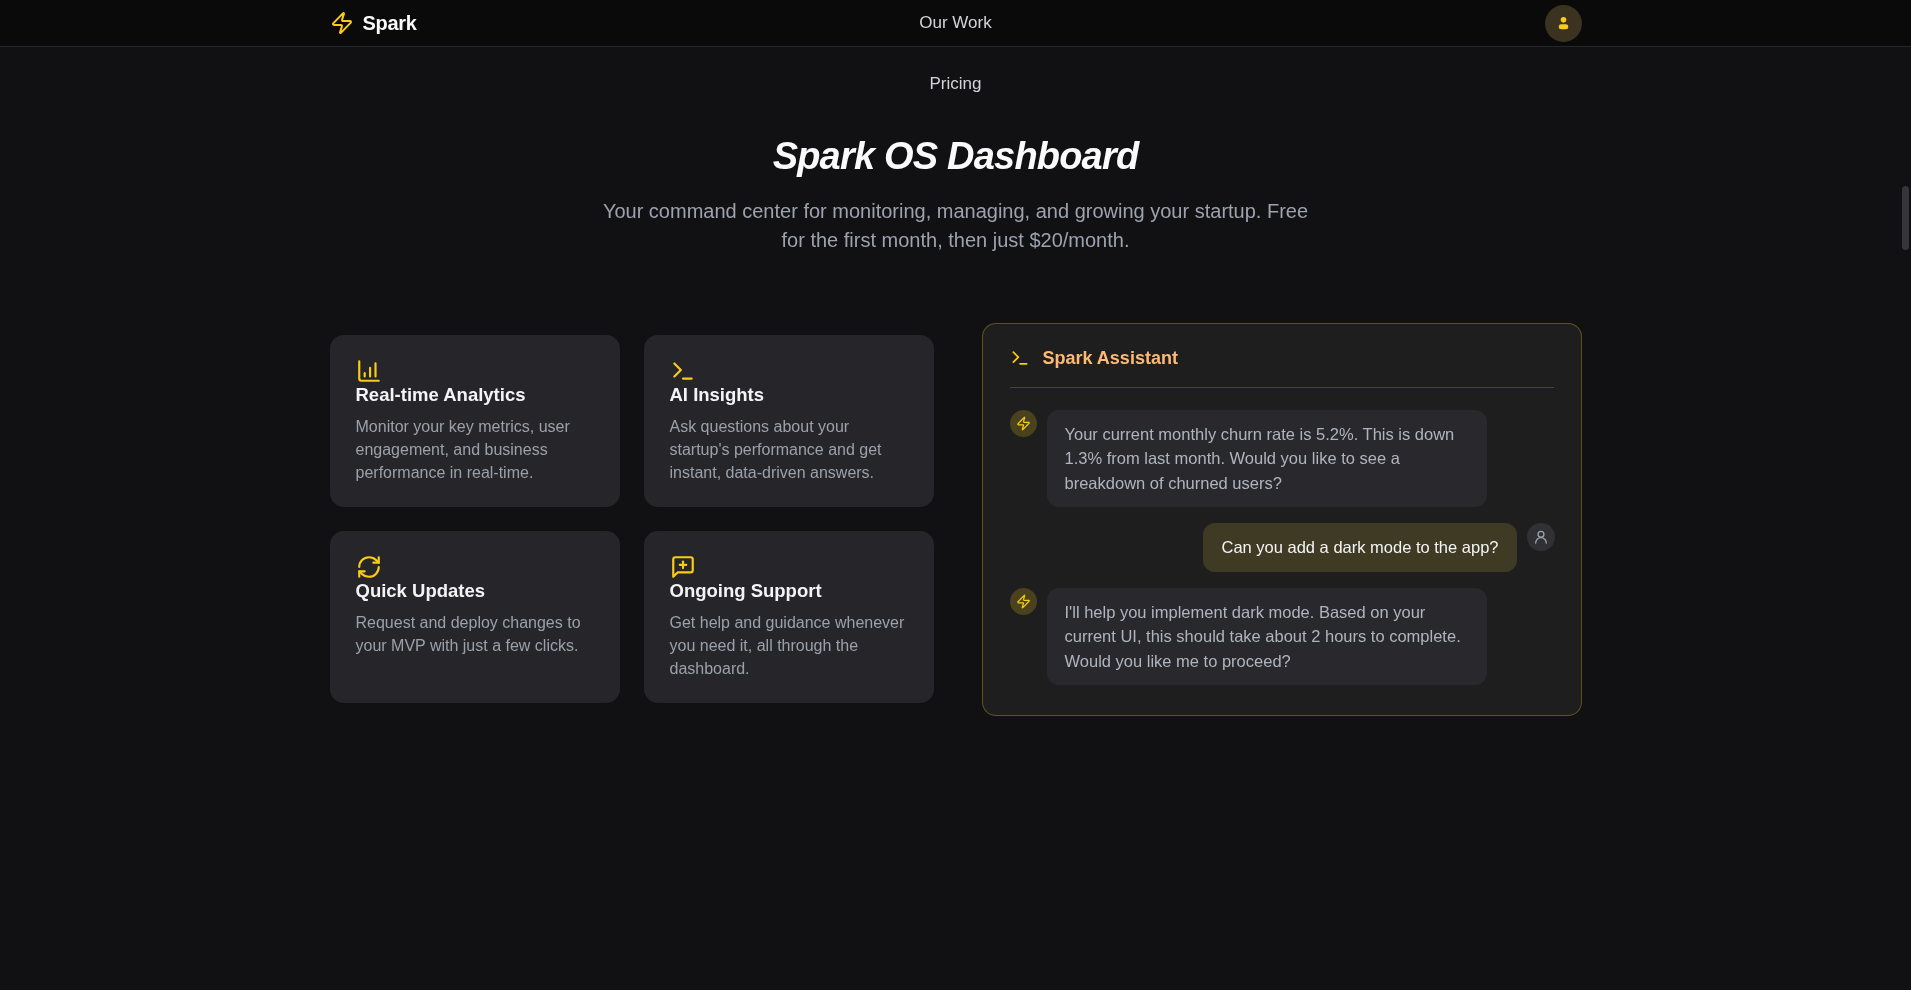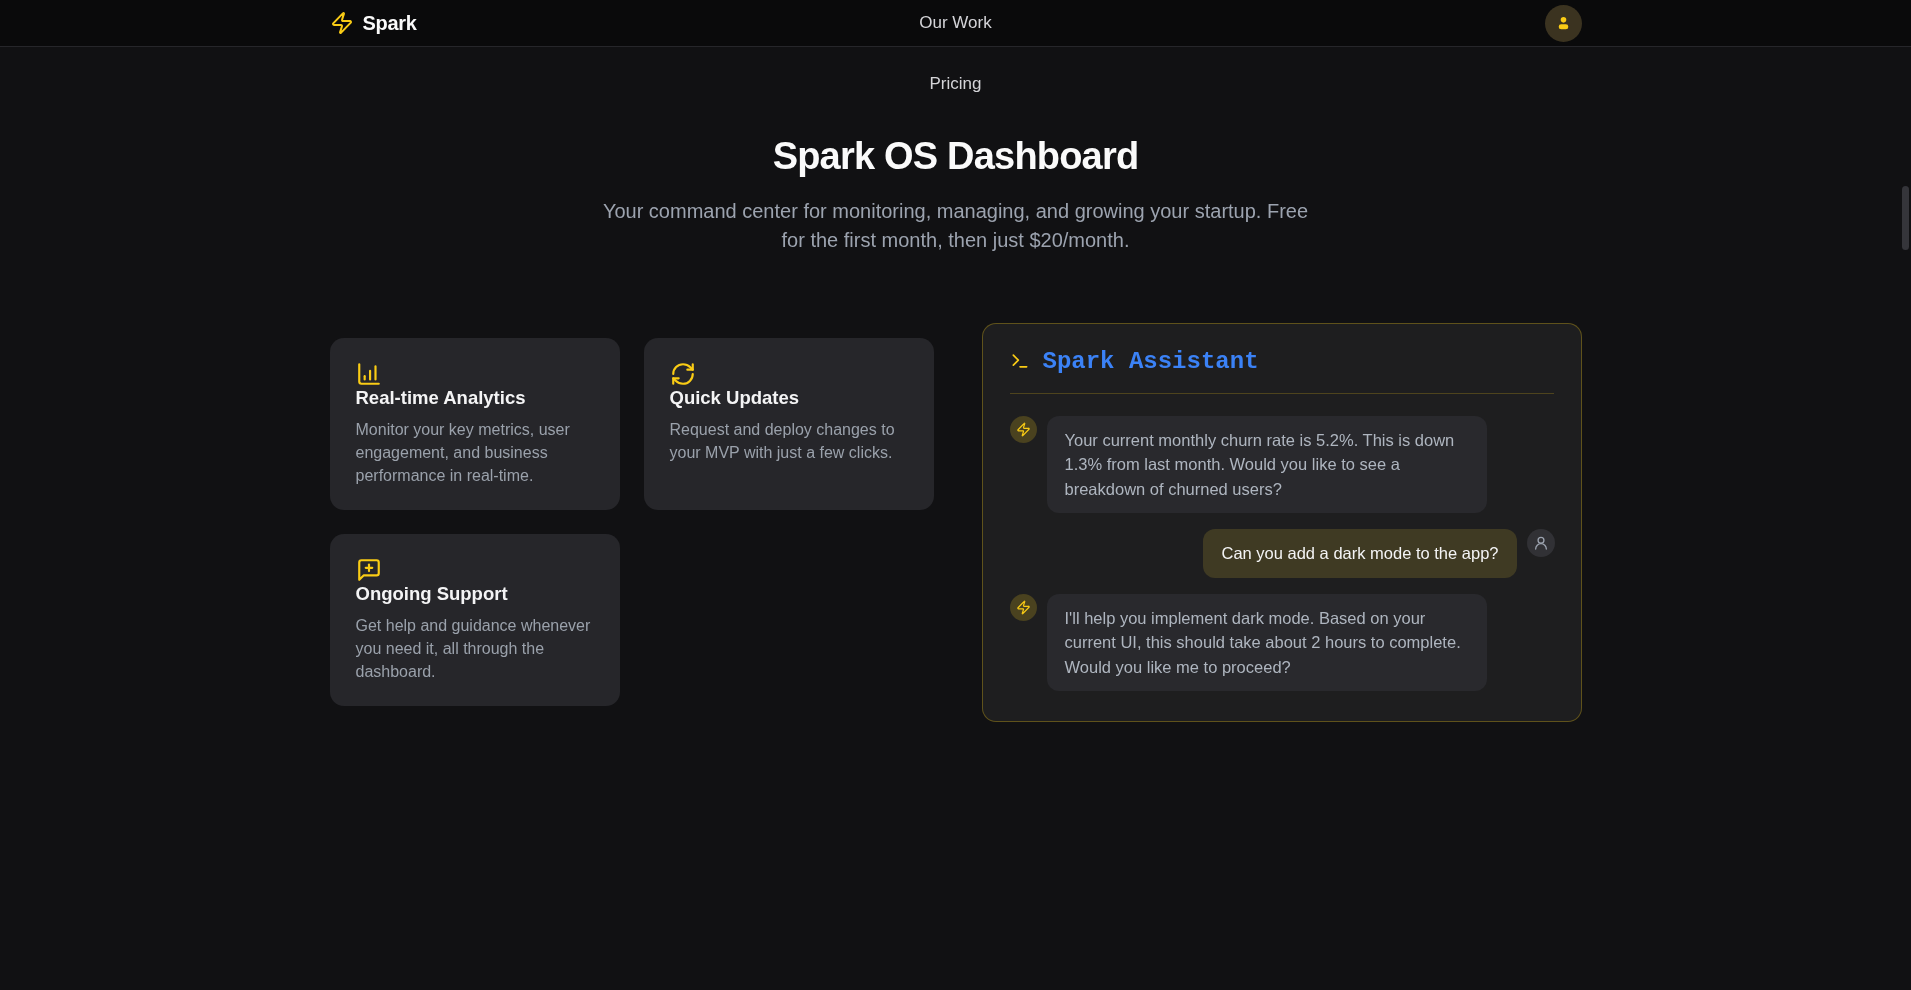--- a/index.html
+++ b/index.html
@@ -33,21 +33,21 @@
     margin-left:auto; width:37px; height:37px; border-radius:50%;
     background:#3b3320; border:none; cursor:pointer;
     display:flex; align-items:center; justify-content:center;
   }
   .avatar-btn .icon { width:19px; height:19px; color:var(--accent,#facc15); }
 
   
   main { padding-top:88px; }
   .hero-title {
     text-align:center; font-size:38px; font-weight:800; letter-spacing:-0.8px;
-    line-height:1.15; color:#fafafa;
+    line-height:1.15; color:#fafafa;font-style:italic;
   }
   .hero-sub {
     margin:18px auto 16px; max-width:710px; text-align:center;
     font-size:20px; line-height:29px; color:#9ca3af;
   }
 
   
   .content {
     width:1252px; margin:68px auto 0;
     display:flex; gap:48px; align-items:center;
@@ -68,21 +68,21 @@
 
   
   .chat {
     width:600px; flex:0 0 600px;
     background:var(--panel-bg,#1e1e1f);
     border:1px solid var(--panel-border,rgba(250,204,21,.30));
     border-radius:14px;
   }
   .chat-head { display:flex; align-items:center; gap:13px; padding:24px 27px 18px; }
   .chat-head .icon { width:20px; height:20px; color:var(--accent,#facc15); }
-  .chat-title { font-size:24px; font-weight:700; color:#3b82f6;font-family:Liberation Mono, monospace; }
+  .chat-title { font-size:18px; font-weight:700; color:#fdba74; }
   .divider { height:1px; background:rgba(250,204,21,.22); margin:0 27px; }
   .msgs { padding:22px 26px 30px 27px; display:flex; flex-direction:column; gap:16px; }
 
   .msg { display:flex; align-items:flex-start; gap:10px; }
   .msg.user { justify-content:flex-end; }
   .m-avatar {
     flex:0 0 auto; border-radius:50%;
     display:flex; align-items:center; justify-content:center;
   }
   .msg.assistant .m-avatar { width:27px; height:27px; background:#4a421f; color:var(--accent,#facc15); }
@@ -145,20 +145,30 @@
               <path d="M3 3v16a2 2 0 0 0 2 2h16"></path>
               <path d="M8 17v-3"></path>
               <path d="M13 17V9"></path>
               <path d="M18 17V5"></path>
             </svg>
           </span>
     <h3 class="card-title">Real-time Analytics</h3>
     <p class="card-desc">Monitor your key metrics, user engagement, and business performance in real-time.</p>
   </article>
 
+  <article class="card">
+    <span class="icon card-icon">
+            <svg viewBox="0 0 24 24" fill="none" stroke="currentColor" stroke-width="2" stroke-linecap="round" stroke-linejoin="round">
+              <polyline points="4 17 10 11 4 5"></polyline>
+              <line x1="12" y1="19" x2="20" y2="19"></line>
+            </svg>
+          </span>
+    <h3 class="card-title">AI Insights</h3>
+    <p class="card-desc">Ask questions about your startup's performance and get instant, data-driven answers.</p>
+  </article>
 
   <article class="card">
     <span class="icon card-icon">
             <svg viewBox="0 0 24 24" fill="none" stroke="currentColor" stroke-width="2" stroke-linecap="round" stroke-linejoin="round">
               <path d="M3 12a9 9 0 0 1 9-9 9.75 9.75 0 0 1 6.74 2.74L21 8"></path>
               <path d="M21 3v5h-5"></path>
               <path d="M21 12a9 9 0 0 1-9 9 9.75 9.75 0 0 1-6.74-2.74L3 16"></path>
               <path d="M3 21v-5h5"></path>
             </svg>
           </span>

